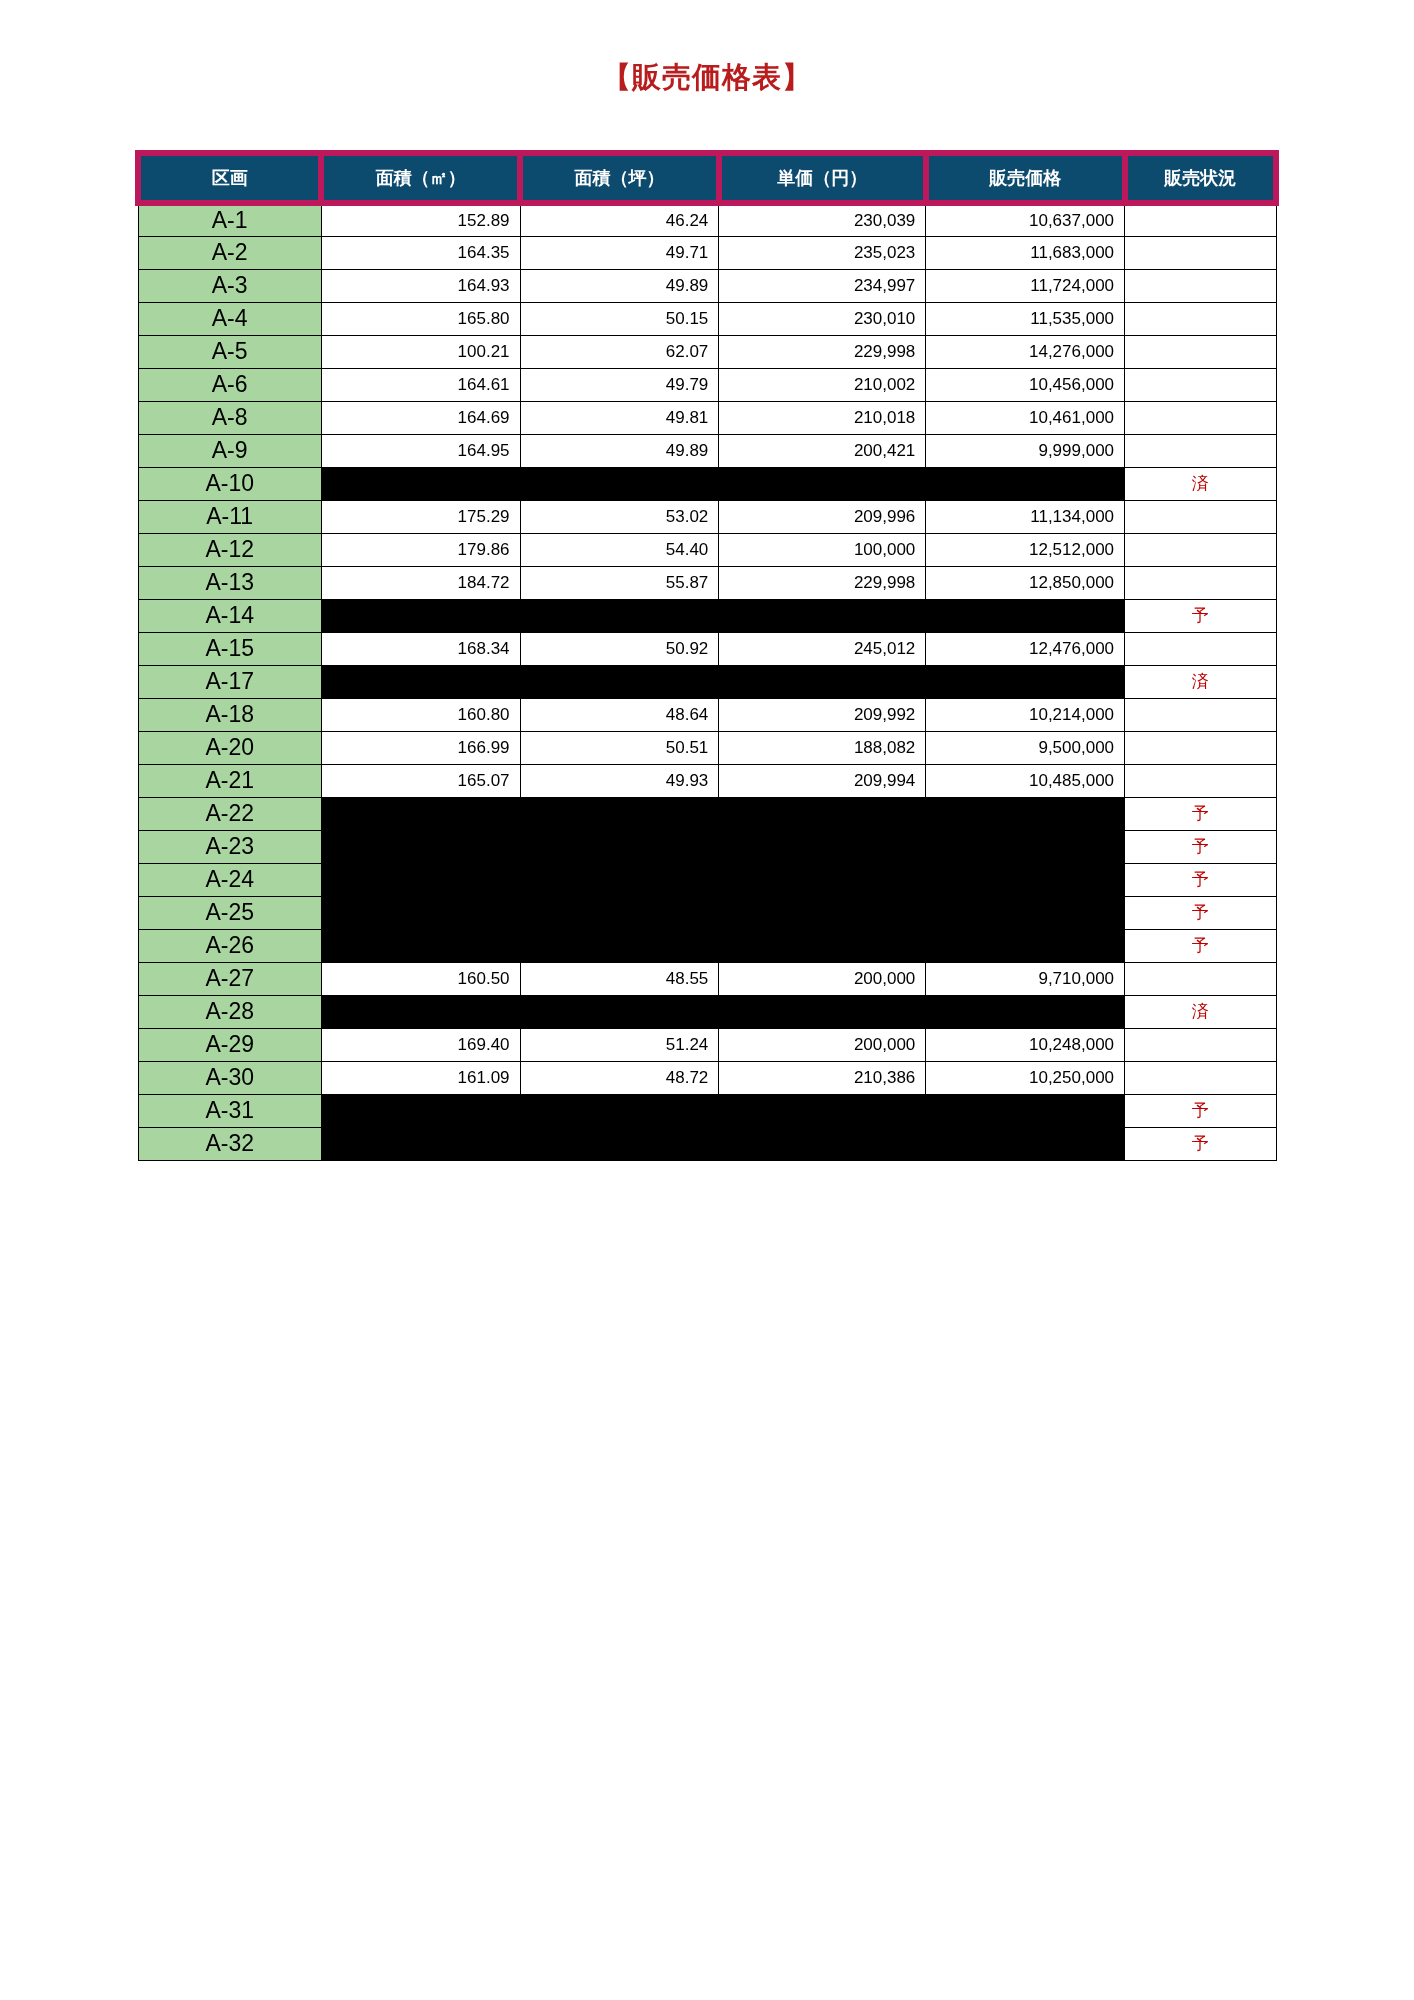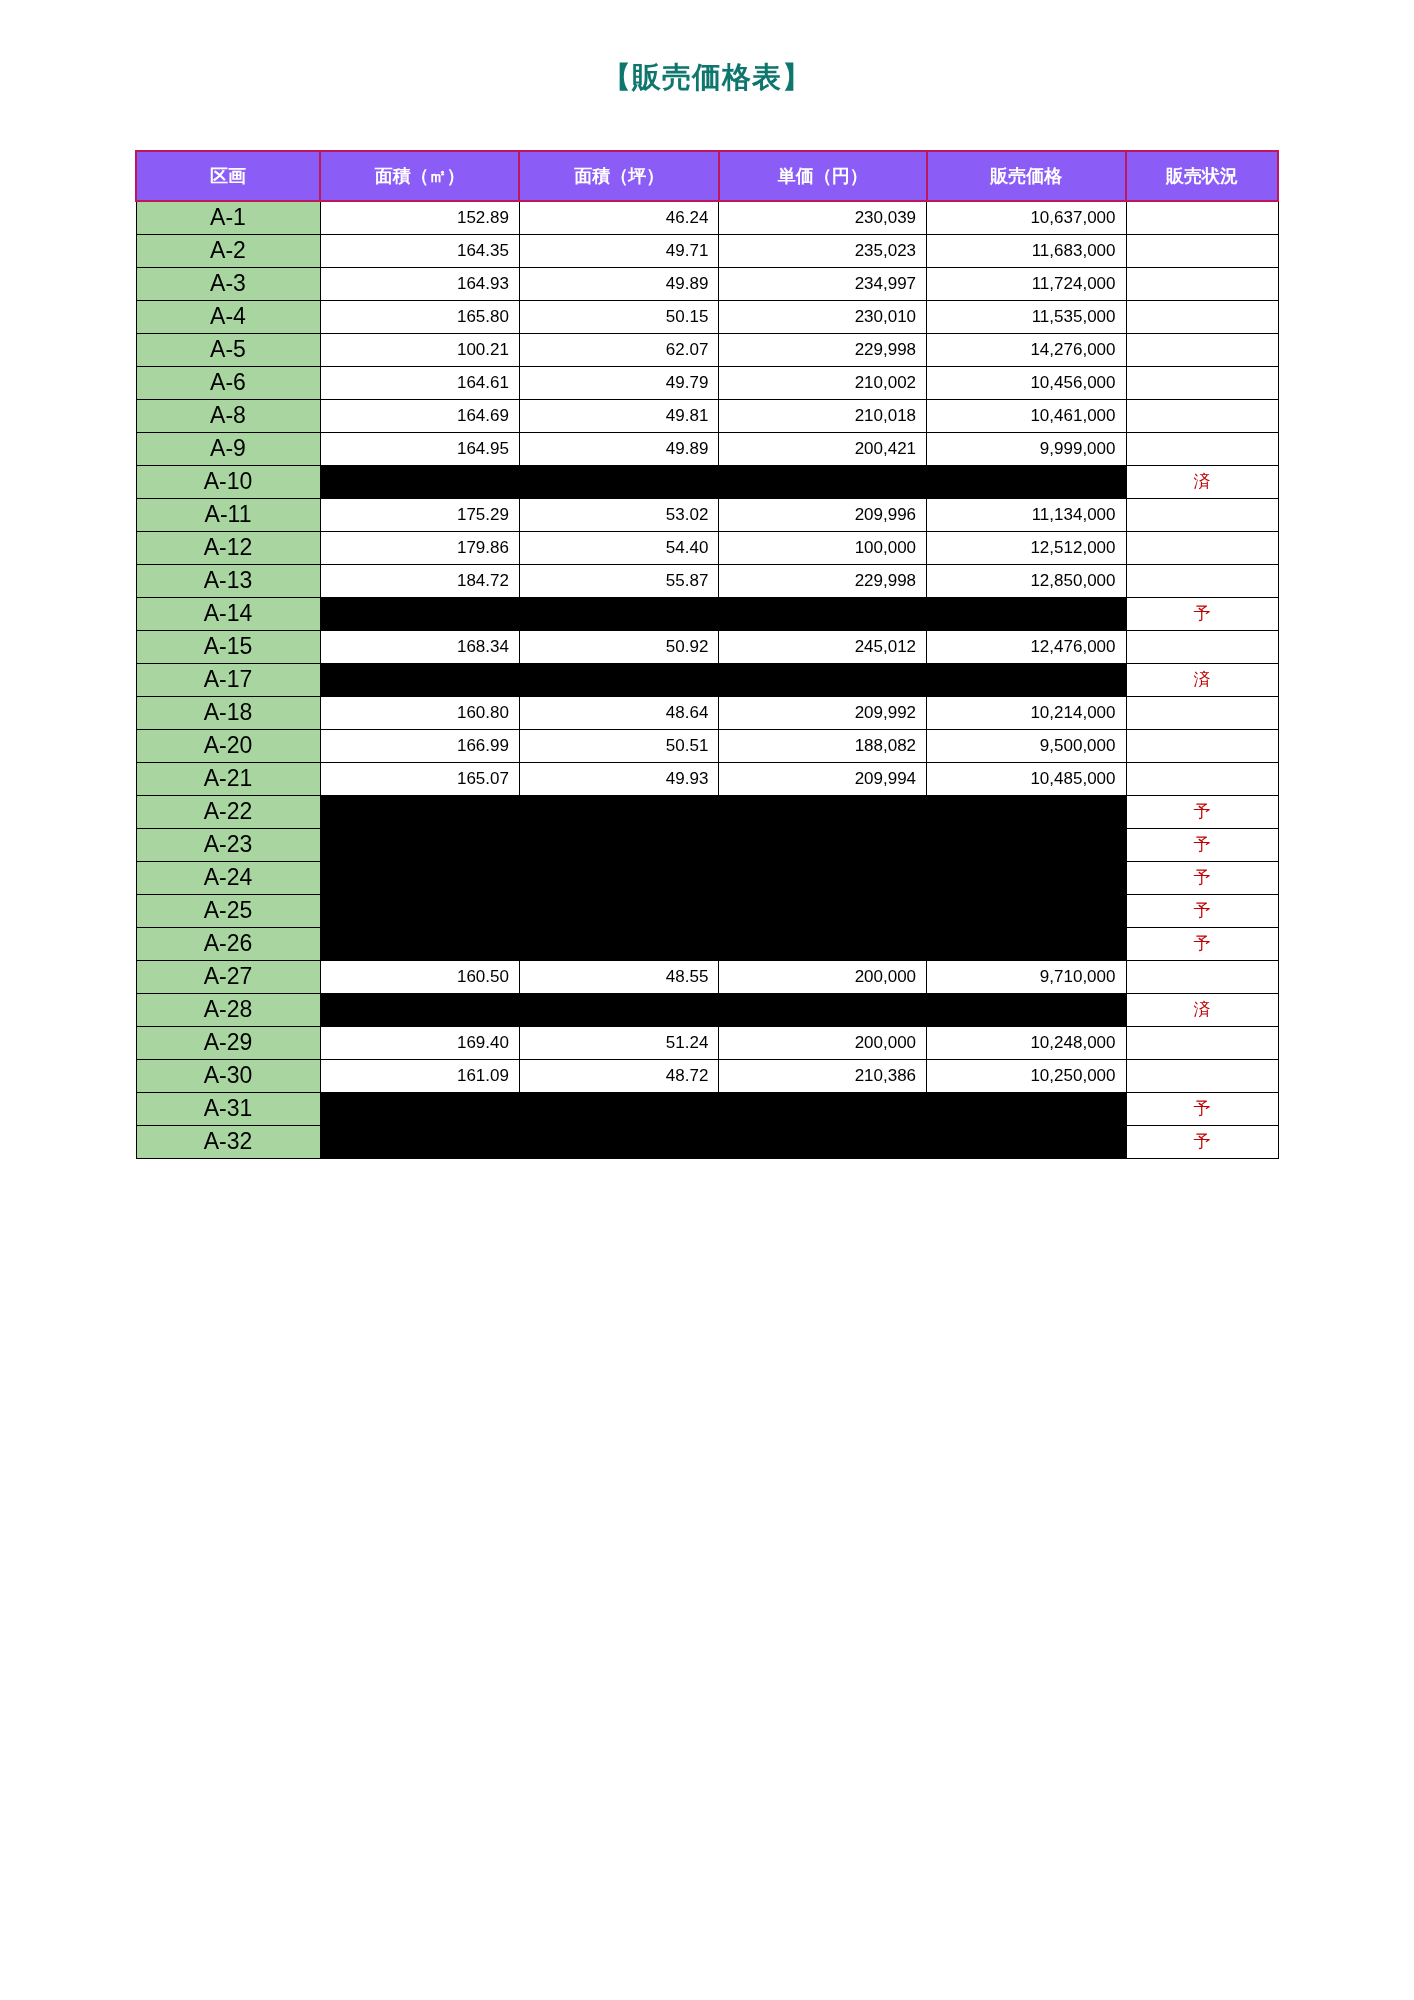--- a/index.html
+++ b/index.html
@@ -22,21 +22,21 @@
     padding: 0;
     position: relative;
   }
   .doc-title {
     text-align: center;
     font-size: 29px;
     font-weight: bold;
     letter-spacing: 1px;
     margin-top: 58px;
     margin-bottom: 0;
-    color: #0f766e;
+    color: #b91c1c;
   }
   .table-wrap {
     margin: 0 auto;
     margin-top: 52px;
     width: 1144px;
   }
   table.price-table {
     border-collapse: collapse;
     width: 100%;
     table-layout: fixed;
@@ -45,27 +45,27 @@
   table.price-table th,
   table.price-table td {
     border: 1px solid #000000;
     height: 33px;
     padding: 0 10px;
     box-sizing: border-box;
     overflow: hidden;
     white-space: nowrap;
   }
   table.price-table thead th {
-    background: #8b5cf6;
+    background: #0c4a6e;
     color: #ffffff;
     font-weight: bold;
     text-align: center;
     font-size: 18px;
     height: 50px;
-    border: 2px solid #be185d;
+    border: 6px solid #be185d;
   }
   
   col.c-block   { width: 155px; }
   col.c-sqm     { width: 168px; }
   col.c-tsubo   { width: 168px; }
   col.c-unit    { width: 175px; }
   col.c-price   { width: 168px; }
   col.c-status  { width: 128px; }
 
   td.block-cell {

